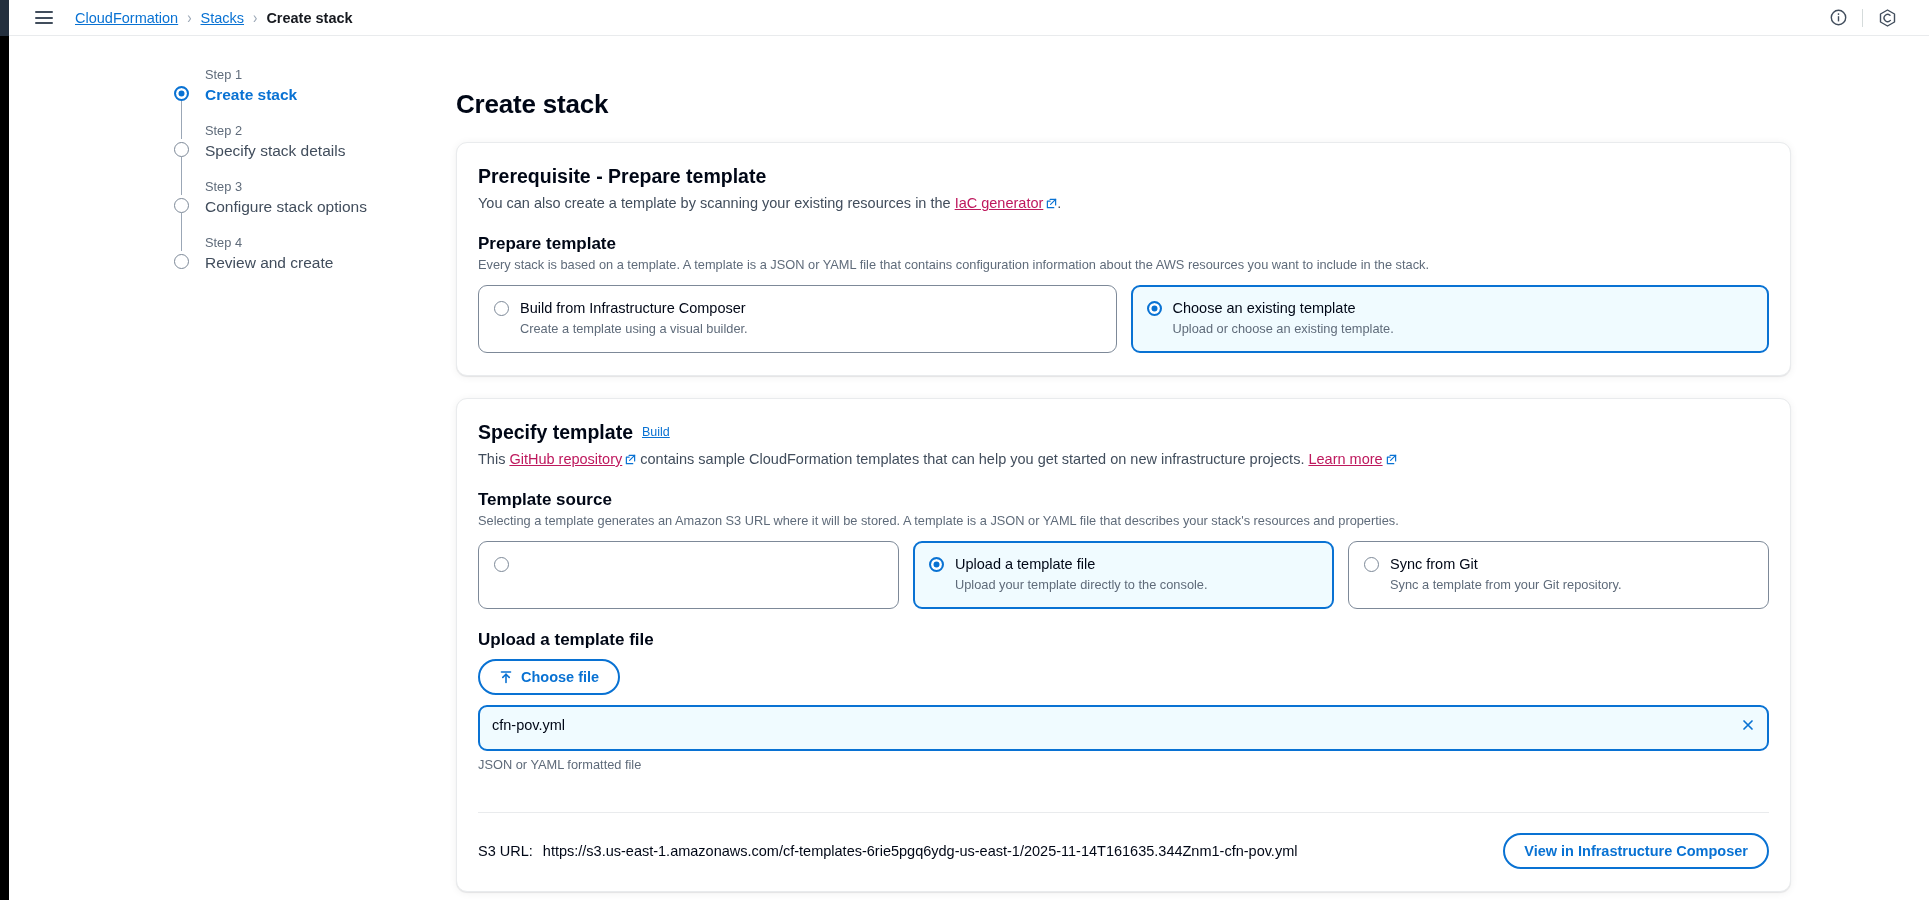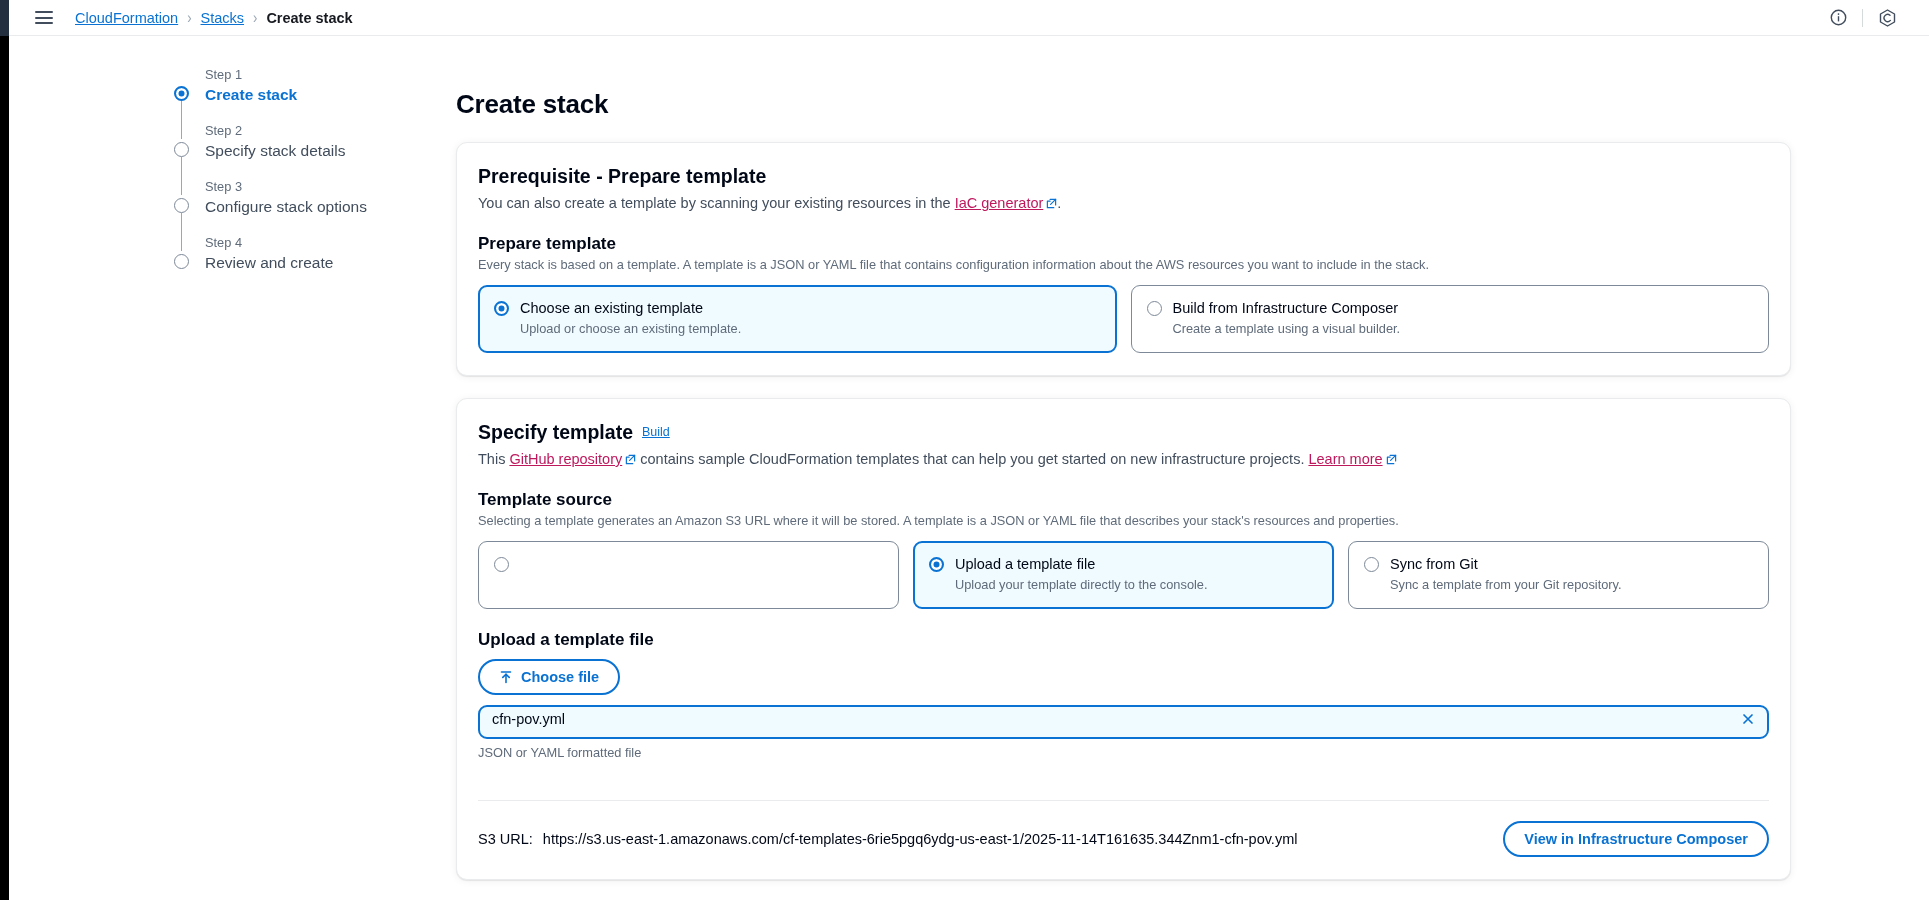--- a/index.html
+++ b/index.html
@@ -153,21 +153,21 @@
     border: 2px solid #0972d3; color: #0972d3;
     background: #ffffff; border-radius: 20px;
     padding: 6px 19px; font-size: 14.5px; font-weight: 700;
     cursor: pointer; line-height: 20px; justify-content: space-between;
   }
 
   .file-input-wrap {
     margin-top: 10px;
     display: flex; align-items: center;
     border: 2px solid #0972d3; border-radius: 9px;
-    background: #f0fbff; height: 34px;
+    background: #f0fbff; height: 46px;
     padding: 0 10px 6px 12px;
   }
   .file-input-value { font-size: 14.5px; color: #000716; flex: 1; }
   .clear-btn { cursor: pointer; display: flex; align-items: center; padding: 2px; }
   .hint { font-size: 12.8px; color: #5f6b7a; margin-top: 6px; }
 
   .s3-row {
     display: flex; align-items: center;
     margin-top: 40px; padding-top: 20px;
     border-top: 1px solid #e9ebed;
@@ -274,32 +274,32 @@
               <path d="M4.5 1.5h6v6" stroke="#0972d3" stroke-width="1.3" stroke-linecap="round"></path>
               <path d="M10.5 1.5 5 7" stroke="#0972d3" stroke-width="1.3" stroke-linecap="round"></path>
               <path d="M8.5 10.5h-7v-7h3" stroke="#0972d3" stroke-width="1.3" stroke-linecap="round" stroke-linejoin="round"></path>
             </svg></span><span>.</span>
       </p>
 
       <div class="field-label">Prepare template</div>
       <div class="field-desc">Every stack is based on a template. A template is a JSON or YAML file that contains configuration information about the AWS resources you want to include in the stack.</div>
 
       <div class="tile-row">
+        <div class="tile">
+          <div class="radio"></div>
+          <div>
+            <div class="tile-title">Build from Infrastructure Composer</div>
+            <div class="tile-desc">Create a template using a visual builder.</div>
+          </div>
+        </div>
         <div class="tile selected">
           <div class="radio"></div>
           <div>
             <div class="tile-title">Choose an existing template</div>
             <div class="tile-desc">Upload or choose an existing template.</div>
-          </div>
-        </div>
-        <div class="tile">
-          <div class="radio"></div>
-          <div>
-            <div class="tile-title">Build from Infrastructure Composer</div>
-            <div class="tile-desc">Create a template using a visual builder.</div>
           </div>
         </div>
       </div>
     </section>
 
     <section class="card">
       <h2 class="card-title">
         <span>Specify template</span><a class="info-link">Build</a>
       </h2>
 

